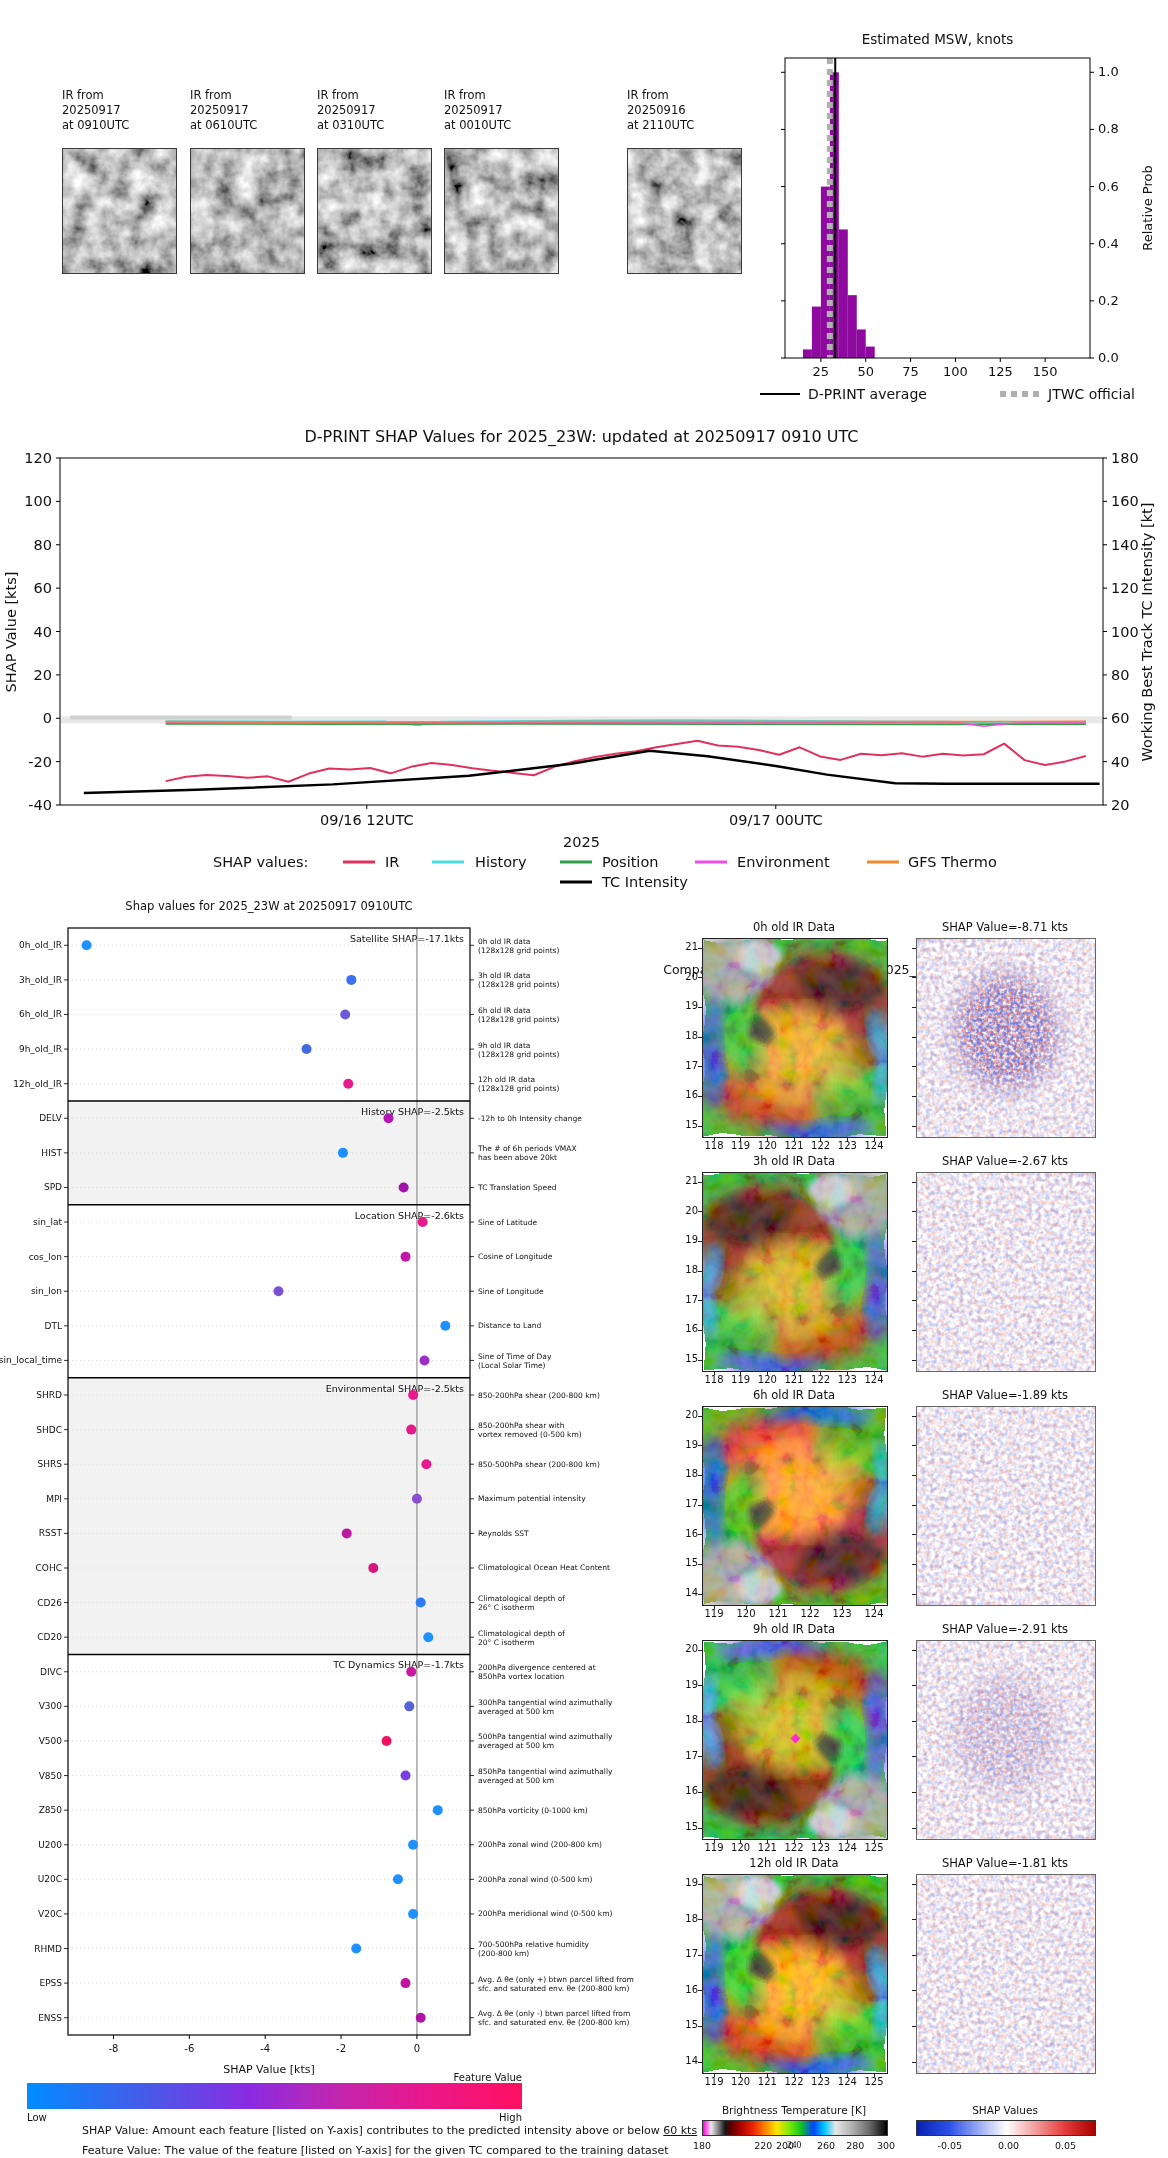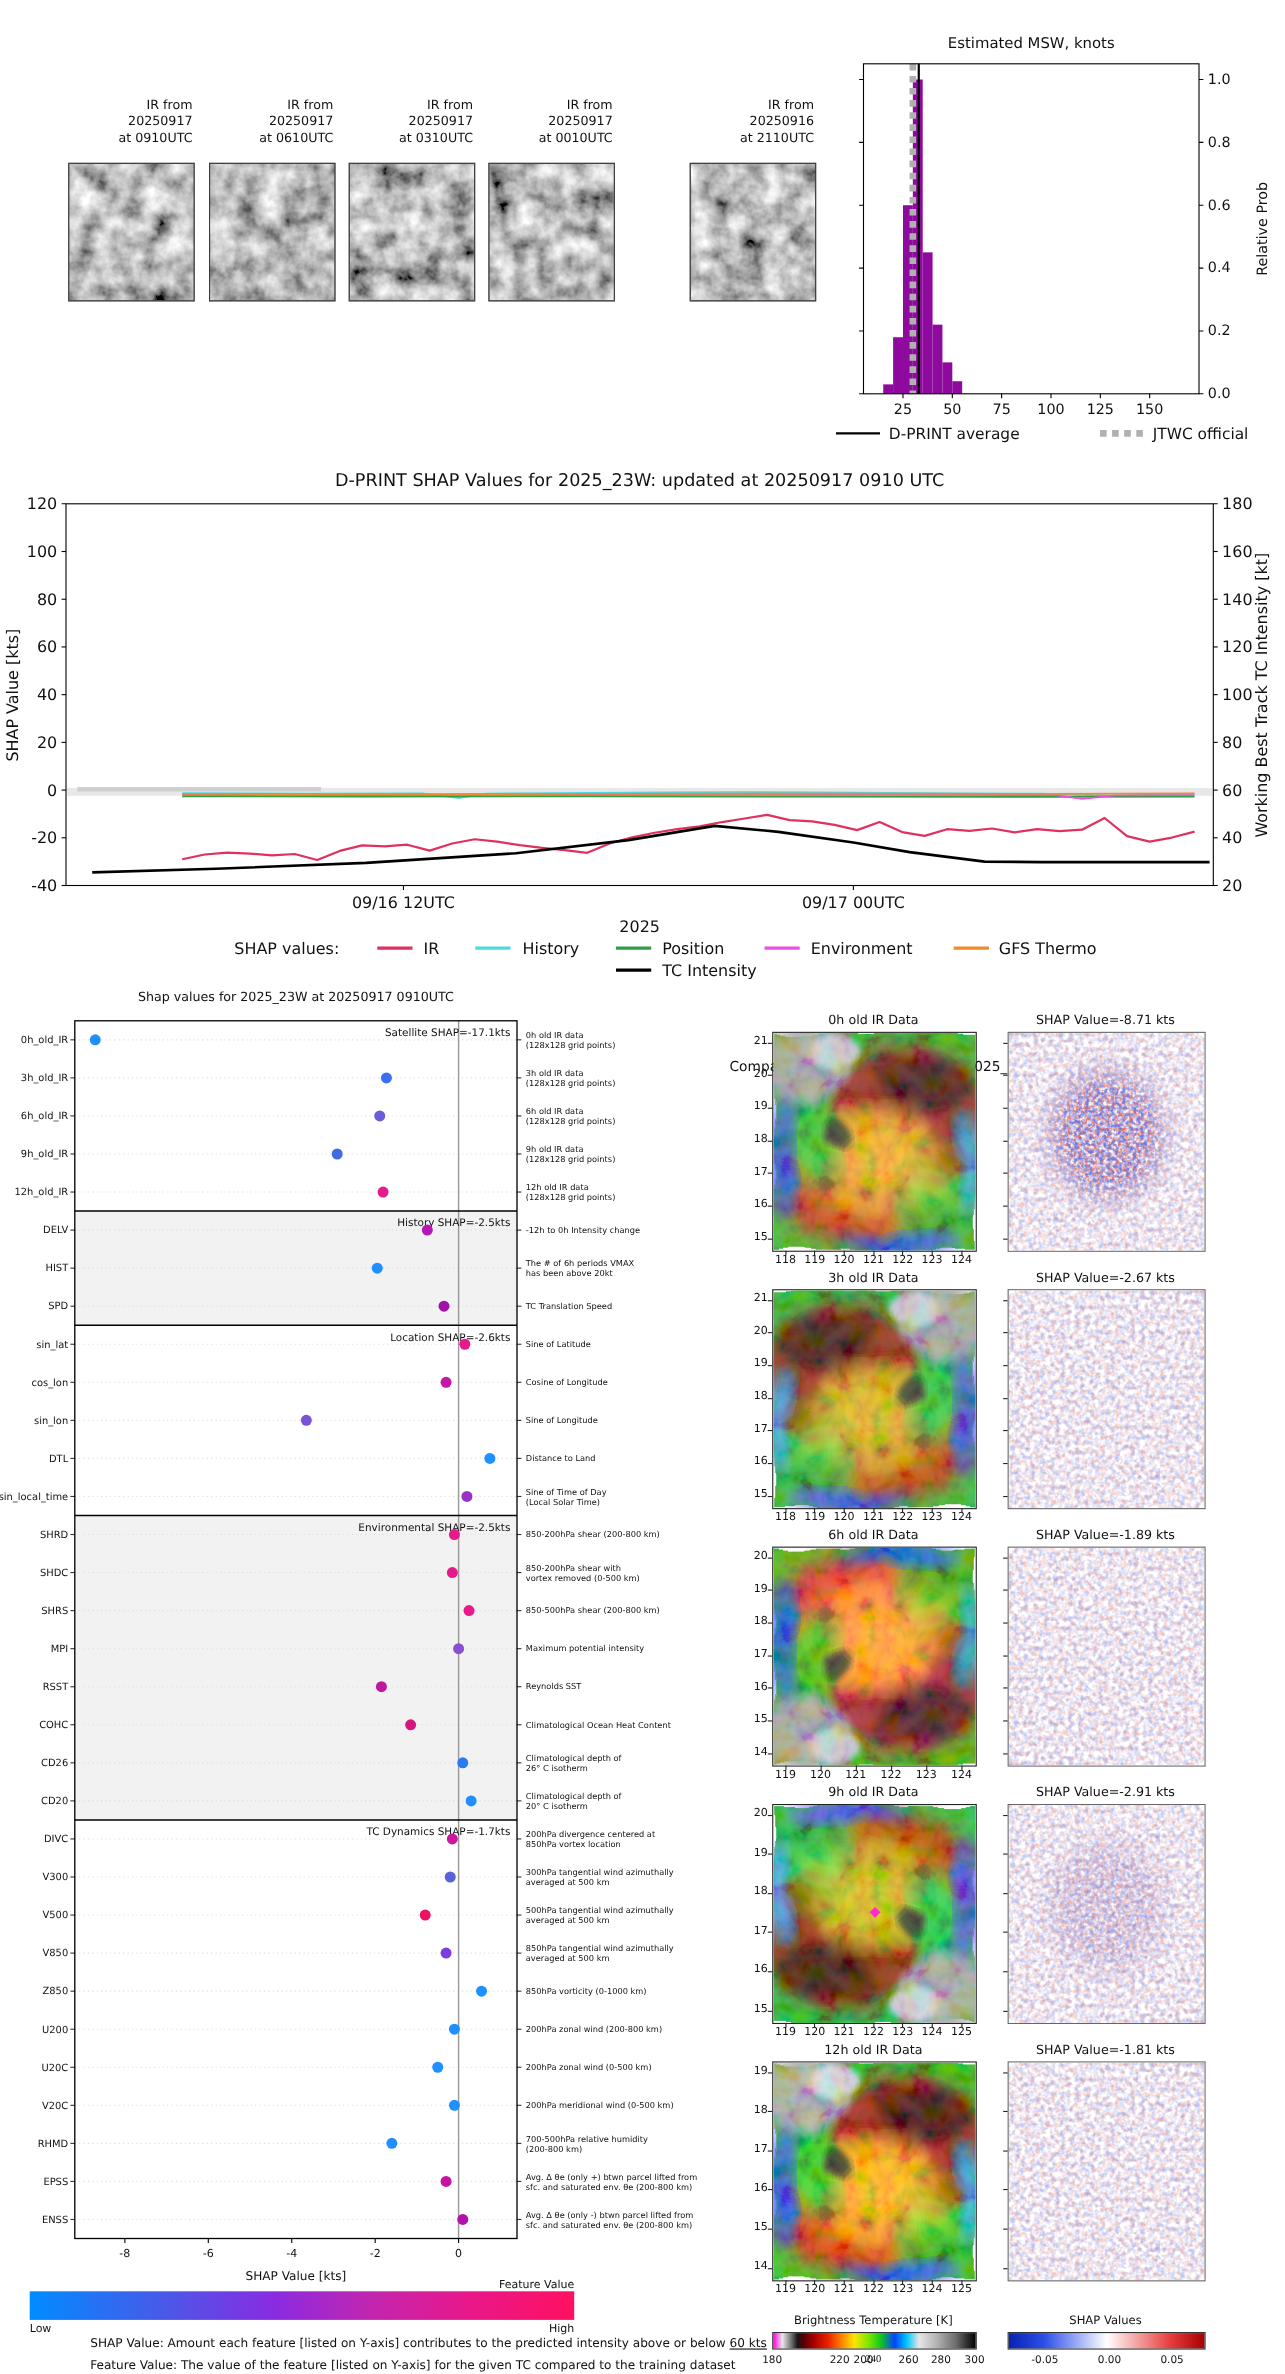--- a/index.html
+++ b/index.html
@@ -1,20 +1,20 @@
 <!DOCTYPE html>
 <html><head>
 <meta charset="utf-8">
 <style>
   html,body{margin:0;padding:0;background:#fff}
   #page{position:relative;width:1168px;height:2158px;background:#fff;overflow:hidden;
         font-family:"DejaVu Sans","Liberation Sans",sans-serif;color:#111}
   .abs{position:absolute}
   #main-title{position:absolute;top:5px;left:0;width:1168px;text-align:center;font-size:17px}
-  .thumb-label{position:absolute;top:88px;white-space:pre-line;text-align:right;font-size:11.5px;line-height:1.3;width:113px}
+  .thumb-label{position:absolute;top:88px;white-space:pre-line;text-align:left;font-size:11.5px;line-height:1.3;width:113px}
   .thumb{position:absolute;top:148px;width:113px;height:124px;border:1px solid #3a3a3a;overflow:hidden;background:#777}
   .cmp-row{position:absolute;left:584px;width:584px;height:238px}
   .cmp-ir-title{position:absolute;left:118px;top:4px;width:184px;text-align:center;font-size:11.5px}
   .cmp-shap-title{position:absolute;left:332px;top:4px;width:178px;text-align:center;font-size:11.5px}
   .irmap{position:absolute;left:118px;top:22px;width:184px;height:198px;border:1px solid #222;overflow:hidden}
   .shapmap{position:absolute;left:332px;top:22px;width:178px;height:198px;border:1px solid #666;overflow:hidden;background:#fff}
   .ytick{position:absolute;left:92px;width:22px;text-align:right;font-size:10px}
   .xtick{position:absolute;width:34px;text-align:center;font-size:10px;top:224px}
   .tm{position:absolute;background:#222}
   #cmp-header{position:absolute;left:584px;top:962px;width:584px;text-align:center;font-size:12.5px}

